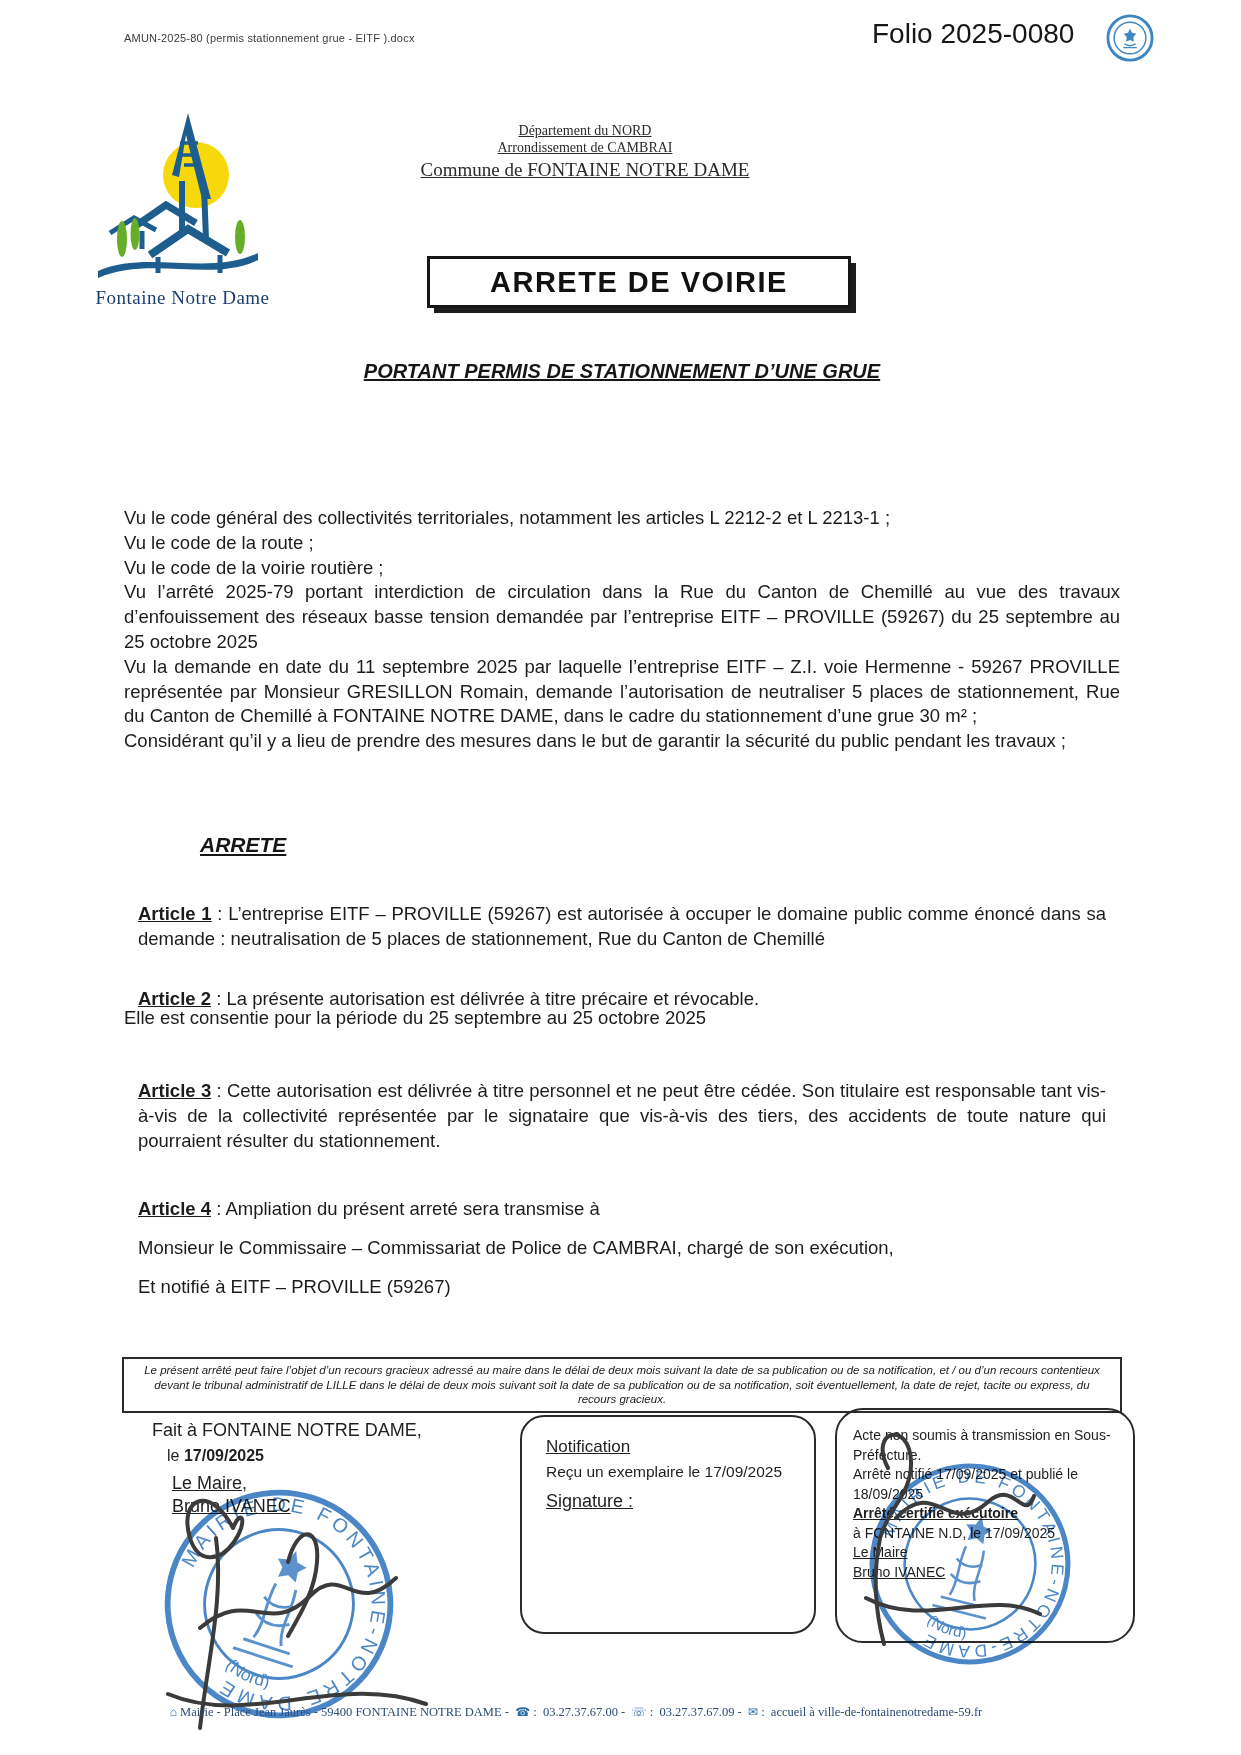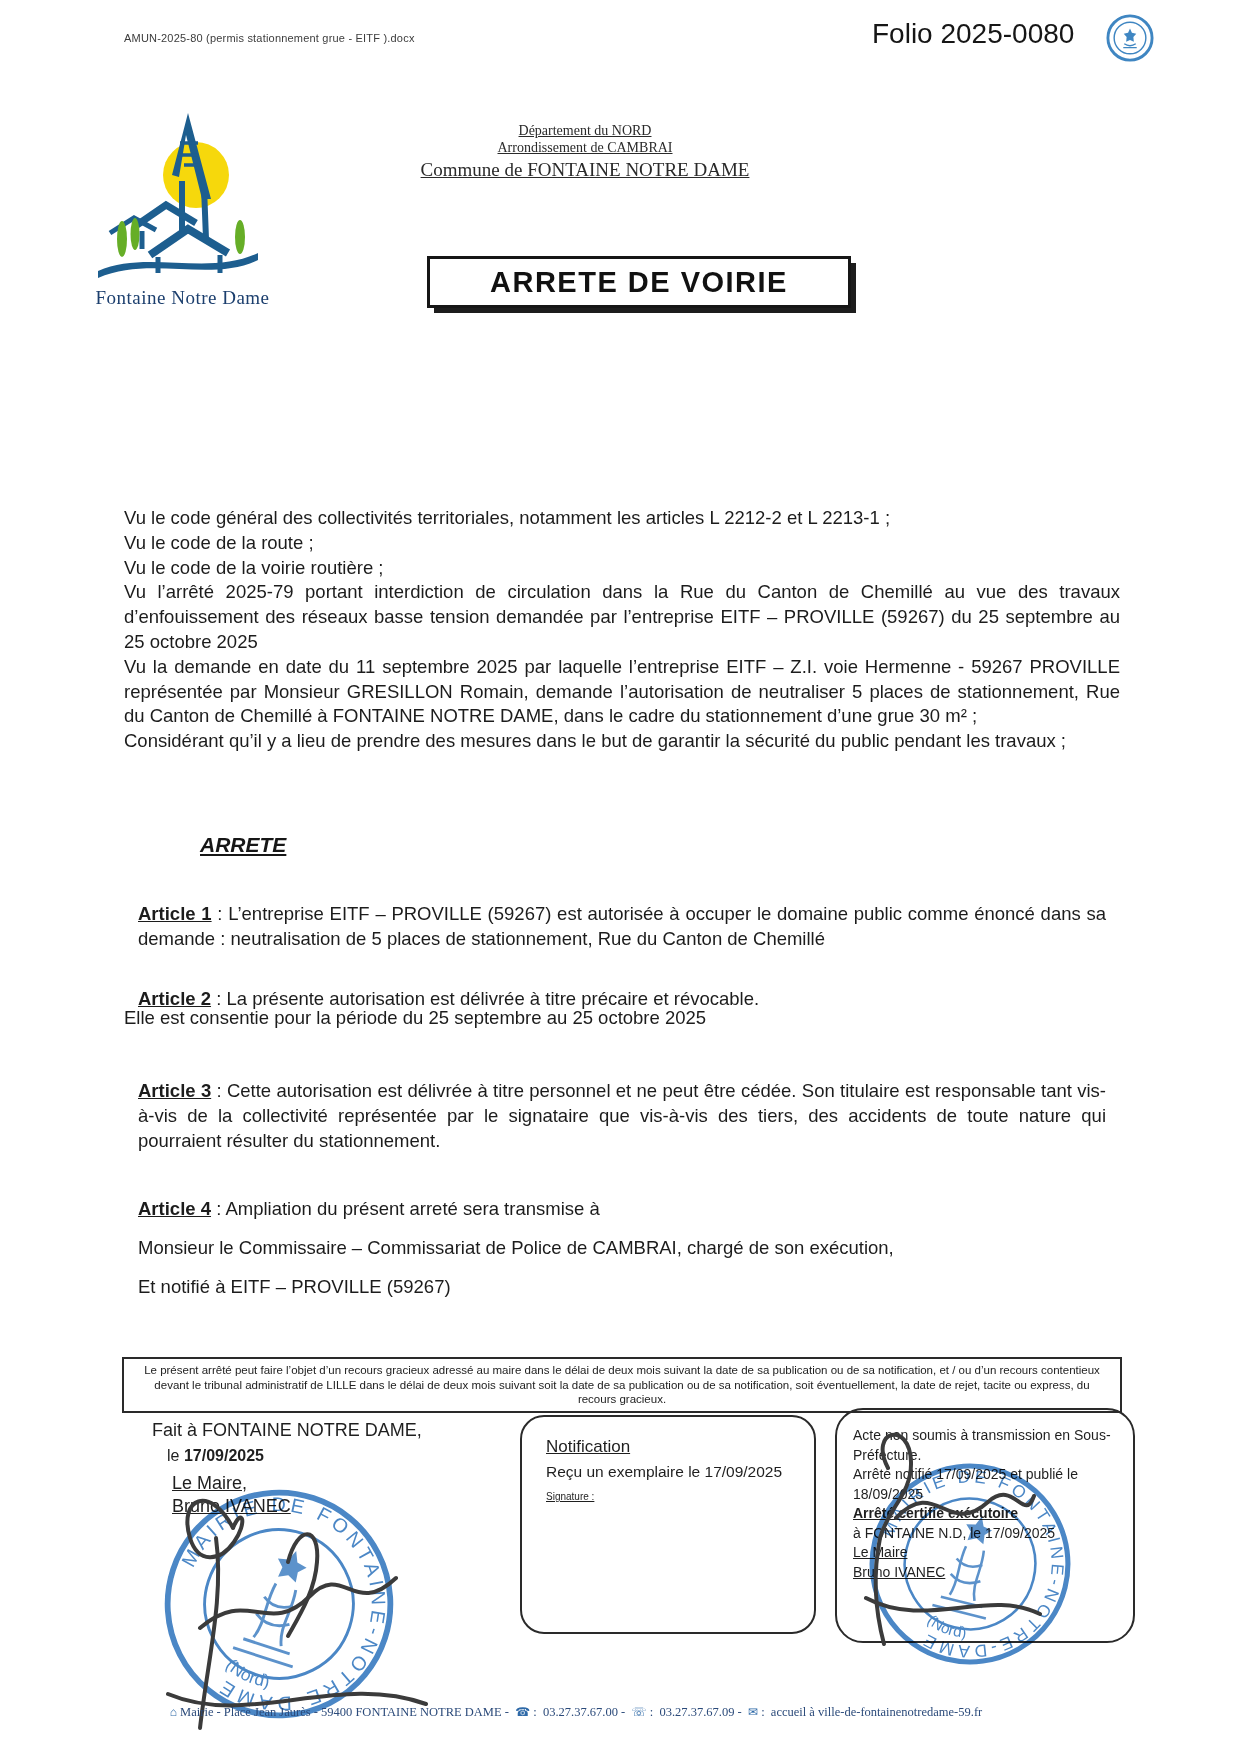--- a/index.html
+++ b/index.html
@@ -37,42 +37,42 @@
   .preamble p{margin:0;text-align:justify;}
   .arrete-h{left:200px;top:833px;font-size:21px;font-weight:bold;font-style:italic;text-decoration:underline;color:#161616;}
   .article{left:124px;width:996px;text-align:justify;}
   .article p{margin:14px;text-align:justify;}
   .art-label{font-weight:bold;text-decoration:underline;}
   .a1{top:888px;} .a2{top:973px;} .a2x{top:1006px;text-align:left;} .a3{top:1065px;}
   .a4{top:1183px;} .a4 .sp{margin-top:14px;text-align:left;}
 
   
   .recourse{left:122px;top:1357px;width:1000px;border:2px solid #2a2a2a;padding:4px 14px;box-sizing:border-box;
-     font-size:11.5px;line-height:14.5px;text-align:center;color:#222;}
+     font-size:11.5px;font-style:italic;line-height:14.5px;text-align:center;color:#222;}
 
   
   .fait{left:152px;top:1420px;font-size:18px;}
   .fait-date{left:167px;top:1447px;font-size:16px;}
   .fait-role{left:172px;top:1473px;font-size:18px;text-decoration:underline;}
   .fait-name{left:172px;top:1496px;font-size:18px;text-decoration:underline;}
 
   
   .stamp{color:#4b87c6;mix-blend-mode:multiply;}
   .stamp-left{left:163px;top:1488px;width:232px;height:232px;transform:rotate(18deg);}
   .stamp-right{left:868px;top:1462px;width:204px;height:204px;transform:rotate(14deg);}
   .sig{stroke:#3b3b3b;stroke-width:4;fill:none;stroke-linecap:round;stroke-linejoin:round;}
   .sig-left{left:138px;top:1466px;width:310px;height:292px;}
   .sig-right{left:826px;top:1416px;width:226px;height:242px;}
 
   
   .notifbox{left:520px;top:1415px;width:296px;height:219px;border:2px solid #2a2a2a;border-radius:24px;
      box-sizing:border-box;padding:20px 0 0 24px;}
   .notif-title{font-size:17px;text-decoration:underline;}
   .notif-received{font-size:15.5px;margin-top:6px;}
-  .notif-siglabel{font-size:10px;text-decoration:underline;margin-top:10px;}
+  .notif-siglabel{font-size:18px;text-decoration:underline;margin-top:10px;}
 
   
   .execbox{left:835px;top:1408px;width:300px;height:235px;border:2px solid #2a2a2a;border-radius:28px;
      box-sizing:border-box;padding:16px 12px 0 16px;font-size:14px;line-height:19.5px;}
   .execbox .bold-u{font-weight:bold;text-decoration:underline;}
   .execbox .u{text-decoration:underline;}
 
   
   .footer{left:0;top:1705px;width:1152px;text-align:center;font-family:"Liberation Serif", serif;
      font-size:12.5px;color:#2b4a7a;}
@@ -115,20 +115,21 @@
 
   <div class="abs adm">
     <div class="adm-small">Département du NORD</div>
     <div class="adm-small">Arrondissement de CAMBRAI</div>
     <div class="adm-big">Commune de FONTAINE NOTRE DAME</div>
   </div>
 
   <div class="abs titlebox">
     <span>ARRETE DE VOIRIE</span>
   </div>
+  <div class="abs subject">PORTANT PERMIS DE STATIONNEMENT D’UNE GRUE</div>
 
   <div class="abs preamble bodytext">
     <p>Vu le code général des collectivités territoriales, notamment les articles L 2212-2 et L 2213-1 ;</p>
     <p>Vu le code de la route ;</p>
     <p>Vu le code de la voirie routière ;</p>
     <p>Vu l’arrêté 2025-79 portant interdiction de circulation dans la Rue du Canton de Chemillé au vue des travaux d’enfouissement des réseaux basse tension demandée par l’entreprise EITF – PROVILLE (59267) du 25 septembre au 25 octobre 2025</p>
     <p>Vu la demande en date du 11 septembre 2025 par laquelle l’entreprise EITF – Z.I. voie Hermenne - 59267 PROVILLE représentée par Monsieur GRESILLON Romain, demande l’autorisation de neutraliser 5 places de stationnement, Rue du Canton de Chemillé à FONTAINE NOTRE DAME, dans le cadre du stationnement d’une grue 30 m² ;</p>
     <p>Considérant qu’il y a lieu de prendre des mesures dans le but de garantir la sécurité du public pendant les travaux ;</p>
   </div>
 

